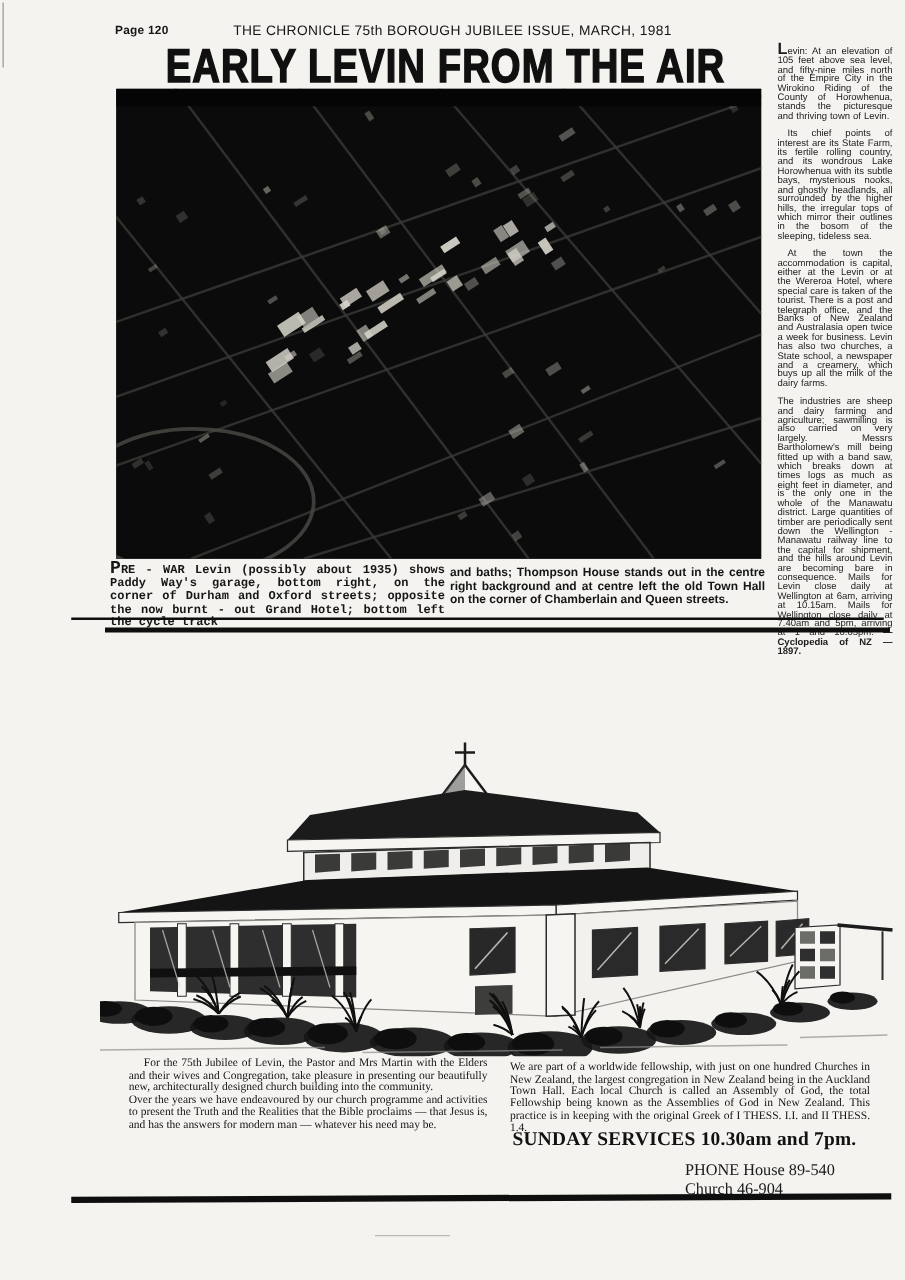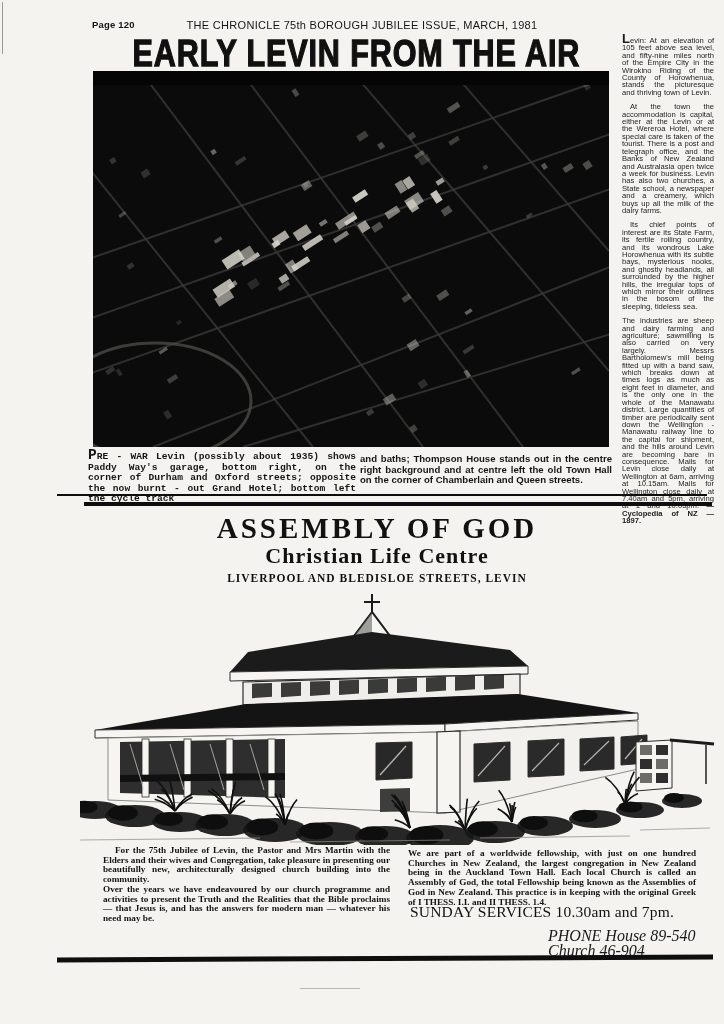--- a/index.html
+++ b/index.html
@@ -40,28 +40,28 @@
   .rule-thin  { left:57px; top:494px; width:650px; height:2px; }
   .rule-thick { left:84px; top:502px; width:628px; height:4px; }
   .rule-bottom{ left:57px; top:956px; width:656px; height:5px; transform:rotate(-.25deg); }
   
   .serif { font-family:"Liberation Serif","DejaVu Serif",serif; }
   .ad-head { left:57px; top:513px; width:640px; text-align:center; color:#111; }
   .ad-title { font-size:29px; font-weight:bold; letter-spacing:3px; line-height:30px; }
   .ad-subtitle { font-size:22px; font-weight:bold; letter-spacing:1px; line-height:24px; margin-top:1px; }
   .ad-address { font-size:11.5px; font-weight:bold; letter-spacing:1px; margin-top:4px; }
   .church { left:80px; top:592px; width:635px; height:253px; }
-  .ad-body { font-size:9.2px; font-weight:bold; line-height:9.7px; text-align:justify; color:#141414; }
+  .ad-body { font-size:9.2px; font-weight:normal; line-height:9.7px; text-align:justify; color:#141414; }
   .ad-left  { left:103px; top:846px; width:287px; }
   .ad-right { left:408px; top:849px; width:288px; }
   .ad-body p { margin:0; }
   .ad-ind { text-indent:12px; }
-  .services { left:410px; top:903px; width:290px; font-size:15.5px; font-weight:normal; letter-spacing:.2px; color:#111; }
+  .services { left:410px; top:903px; width:290px; font-size:15.5px; font-weight:bold; letter-spacing:.2px; color:#111; }
   .invitation { left:150px; top:922px; width:363px; font-size:9.5px; font-weight:bold; line-height:11.8px; text-align:justify; }
-  .phone { left:548px; top:928px; font-size:16px; line-height:15px; color:#1a1a1a;font-style:italic; }
+  .phone { left:548px; top:928px; font-size:13px; line-height:15px; color:#1a1a1a; }
   
   .scratch { left:2px; top:2px; width:1px; height:52px; background:#9a9a98; }
   .speck { left:300px; top:988px; width:60px; height:1px; background:#b9b8b4; }
 </style>
 </head>
 <body>
 
 <div class="page">
 
   <div class="abs scratch"></div>
@@ -157,38 +157,33 @@
         <rect x="141.65760684013367" y="91.36016392707825" width="11.604065775871277" height="3.9204214811325073" fill="#c9c7bd" opacity="0.23" transform="rotate(-33 141.65760684013367 91.36016392707825)"></rect>
         <rect x="489.4157671928406" y="93.07201051712036" width="7.502739667892456" height="7.325340986251831" fill="#c9c7bd" opacity="0.35" transform="rotate(-33 489.4157671928406 93.07201051712036)"></rect>
         <rect x="184.38961172103882" y="216.85132455825806" width="12.569247961044312" height="4.220897436141968" fill="#c9c7bd" opacity="0.37" transform="rotate(-33 184.38961172103882 216.85132455825806)"></rect>
         <rect x="65.57147169113159" y="280.83089822530746" width="9.180466771125793" height="3.085161328315735" fill="#c9c7bd" opacity="0.42" transform="rotate(-33 65.57147169113159 280.83089822530746)"></rect>
         <rect x="0" y="0" width="516" height="14" fill="#050505"></rect>
       </svg>
   </div>
 
   <div class="abs sidebar">
     <p class="sb-p"><span class="lead-cap">L</span><span>evin: At an elevation of 105 feet above sea level, and fifty-nine miles north of the Empire City in the Wirokino Riding of the County of Horowhenua, stands the picturesque and thriving town of Levin.</span></p>
+    <p class="sb-p sb-ind">Its chief points of interest are its State Farm, its fertile rolling country, and its wondrous Lake Horowhenua with its subtle bays, mysterious nooks, and ghostly headlands, all surrounded by the higher hills, the irregular tops of which mirror their outlines in the bosom of the sleeping, tideless sea.</p>
     <p class="sb-p sb-ind">At the town the accommodation is capital, either at the Levin or at the Wereroa Hotel, where special care is taken of the tourist. There is a post and telegraph office, and the Banks of New Zealand and Australasia open twice a week for business. Levin has also two churches, a State school, a newspaper and a creamery, which buys up all the milk of the dairy farms.</p>
-    <p class="sb-p sb-ind">Its chief points of interest are its State Farm, its fertile rolling country, and its wondrous Lake Horowhenua with its subtle bays, mysterious nooks, and ghostly headlands, all surrounded by the higher hills, the irregular tops of which mirror their outlines in the bosom of the sleeping, tideless sea.</p>
     <p class="sb-p"><span>The industries are sheep and dairy farming and agriculture; sawmilling is also carried on very largely. Messrs Bartholomew's mill being fitted up with a band saw, which breaks down at times logs as much as eight feet in diameter, and is the only one in the whole of the Manawatu district. Large quantities of timber are periodically sent down the Wellington - Manawatu railway line to the capital for shipment, and the hills around Levin are becoming bare in consequence. Mails for Levin close daily at Wellington at 6am, arriving at 10.15am. Mails for Wellington close daily at 7.40am and 5pm, arriving at 1 and 10.05pm. </span><span class="attr">— Cyclopedia of NZ — 1897.</span></p>
   </div>
 
   <div class="abs cap cap-left">
     <span class="lead-cap">P</span><span>RE - WAR Levin (possibly about 1935) shows Paddy Way's garage, bottom right, on the corner of Durham and Oxford streets; opposite the now burnt - out Grand Hotel; bottom left the cycle track</span>
   </div>
   <div class="abs cap cap-right">and baths; Thompson House stands out in the centre right background and at centre left the old Town Hall on the corner of Chamberlain and Queen streets.</div>
 
   <div class="abs rule rule-thin"></div>
   <div class="abs rule rule-thick"></div>
 
-  <div class="abs ad-head serif">
-    <div class="ad-title">ASSEMBLY OF GOD</div>
-    <div class="ad-subtitle">Christian Life Centre</div>
-    <div class="ad-address">LIVERPOOL AND BLEDISLOE STREETS, LEVIN</div>
-  </div>
 
   <div class="abs church">
     <svg id="church-svg" width="635" height="253" viewBox="0 0 635 253">
         <line x1="292" y1="2" x2="292" y2="30" stroke="#1b1b1b" stroke-width="2"></line>
         <line x1="284" y1="10" x2="300" y2="10" stroke="#1b1b1b" stroke-width="2"></line>
         <polygon points="292,20 268,52 316,52" fill="#f6f5f1" stroke="#1b1b1b" stroke-width="2"></polygon>
         <polygon points="292,20 268,52 292,52" fill="#555" opacity="0.55"></polygon>
         <line x1="262" y1="52" x2="322" y2="52" stroke="#1b1b1b" stroke-width="2"></line>
         <polygon points="292,40 430,58 448,74 150,80 168,60" fill="#1b1b1b"></polygon>
         <polygon points="150,80 448,74 448,82 150,89" fill="#f6f5f1" stroke="#2c2c2c" stroke-width="1"></polygon>

